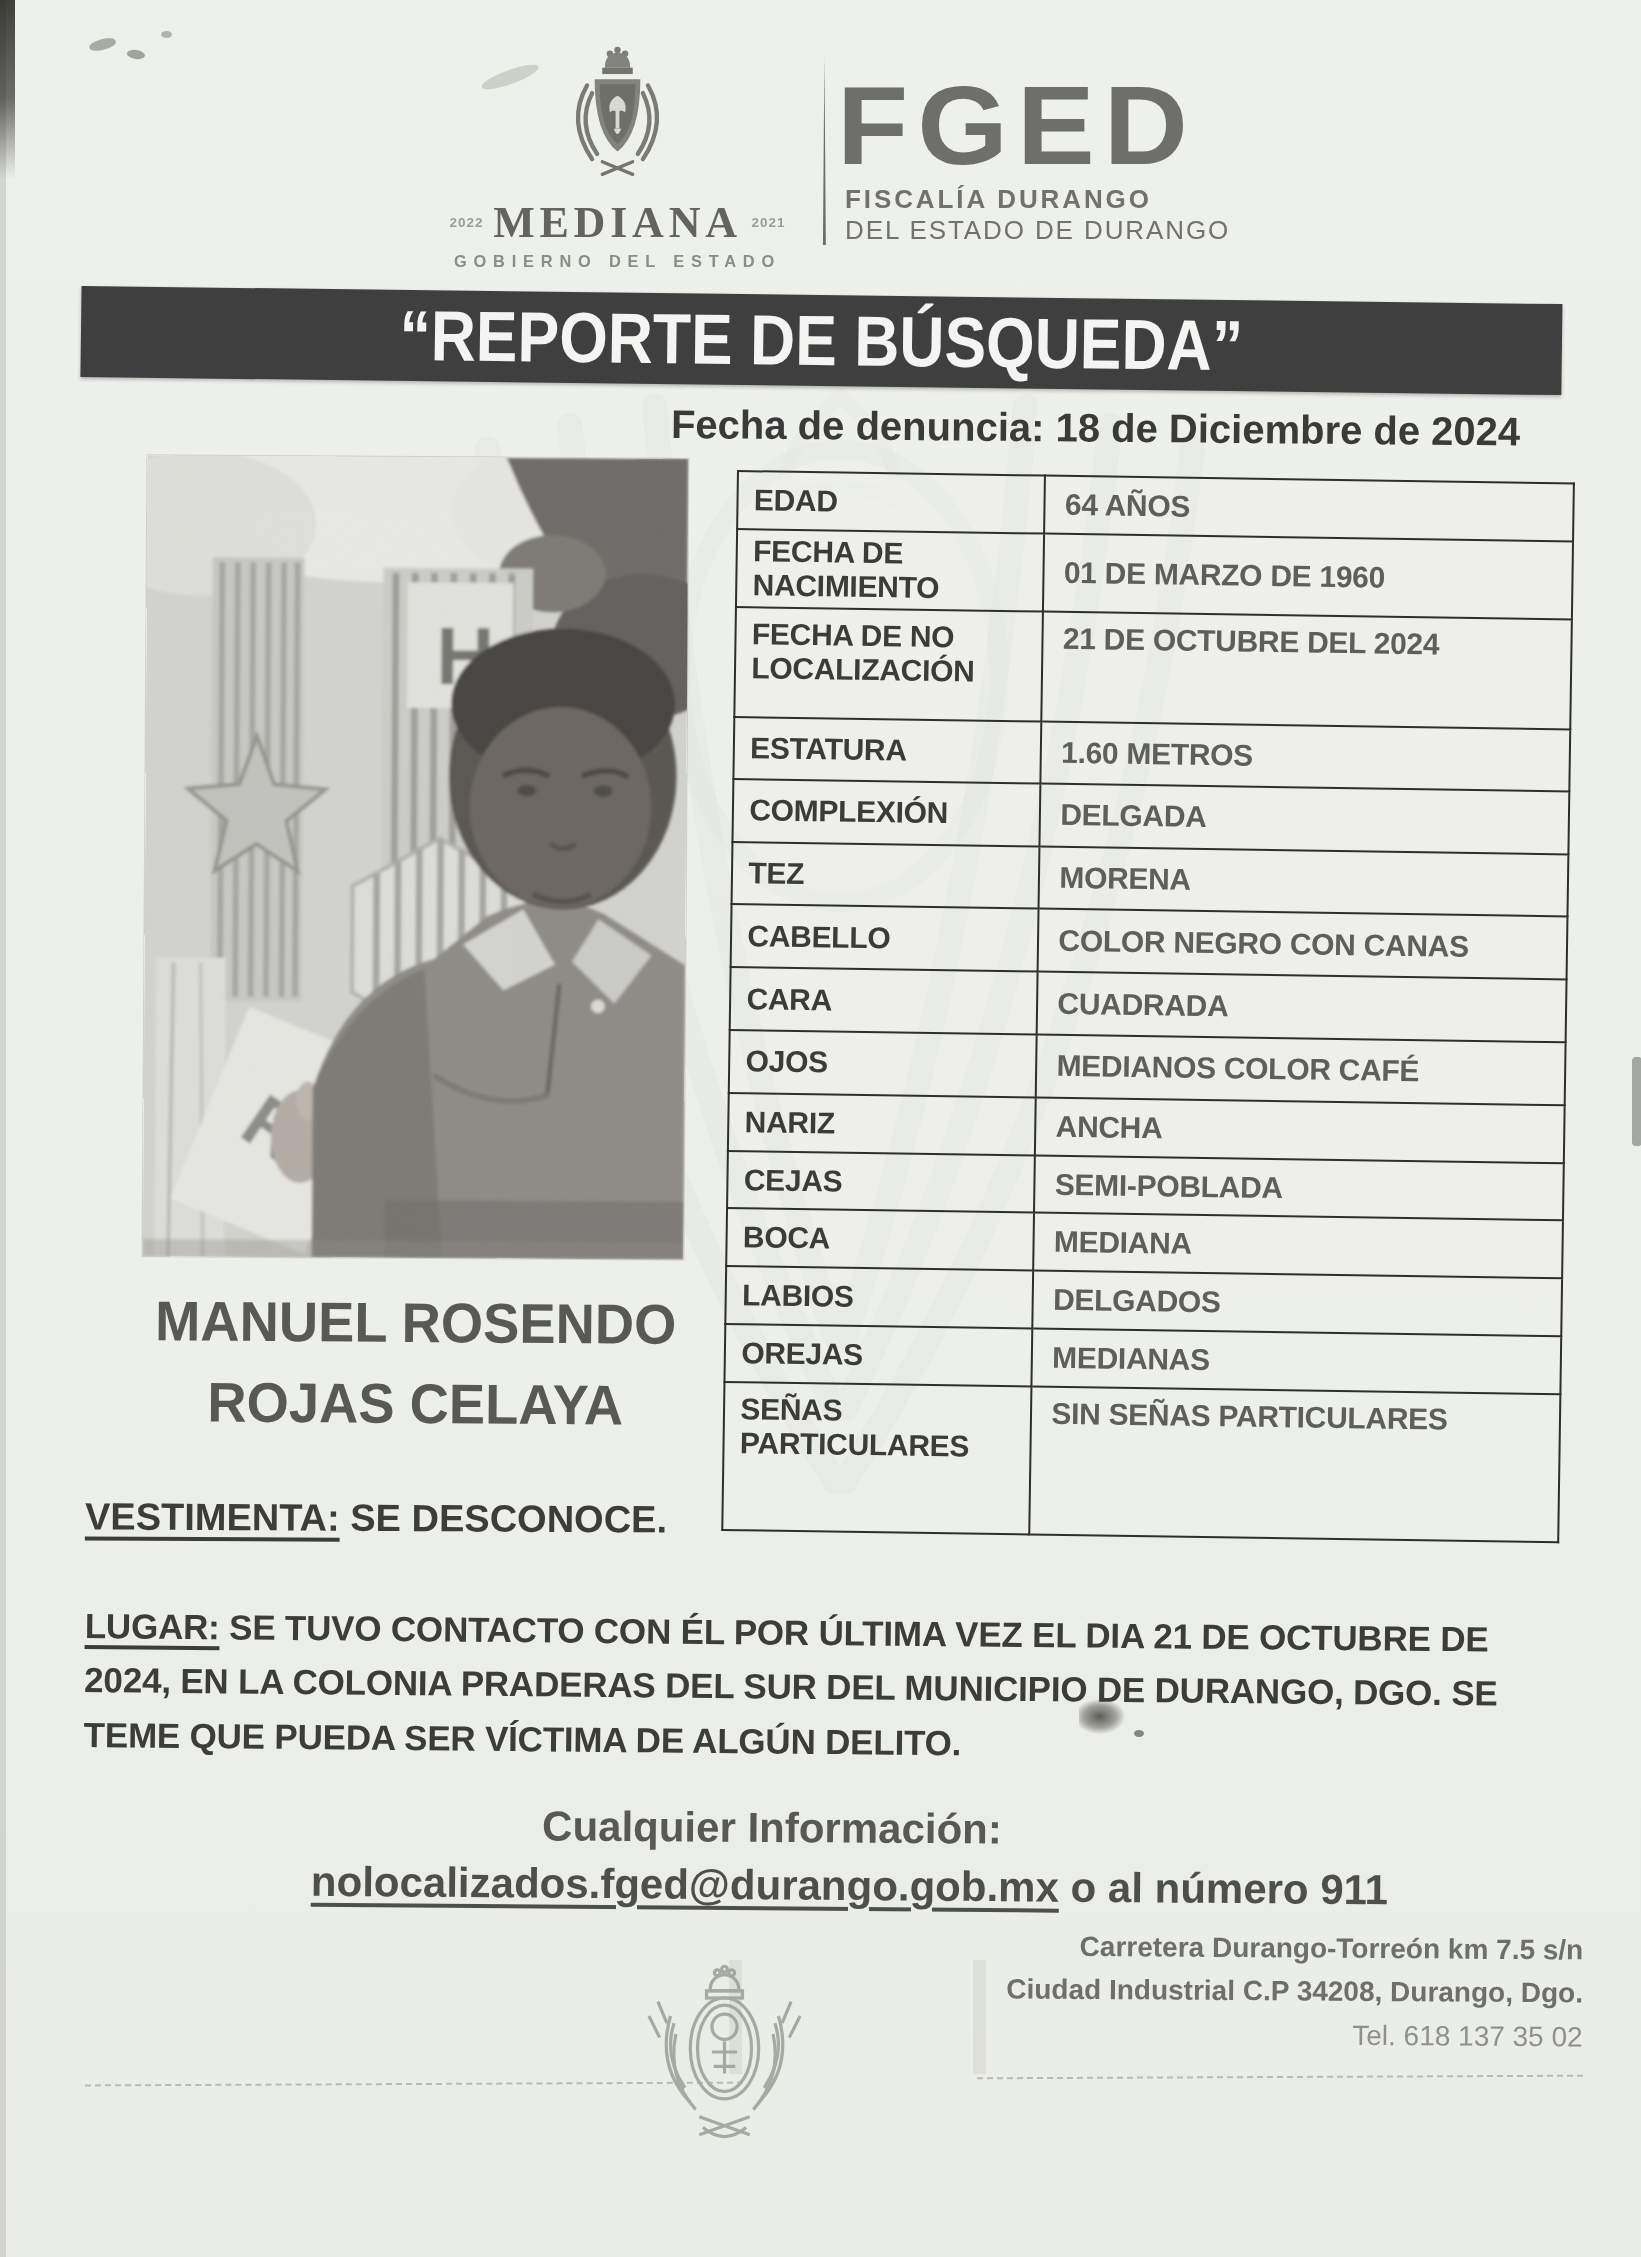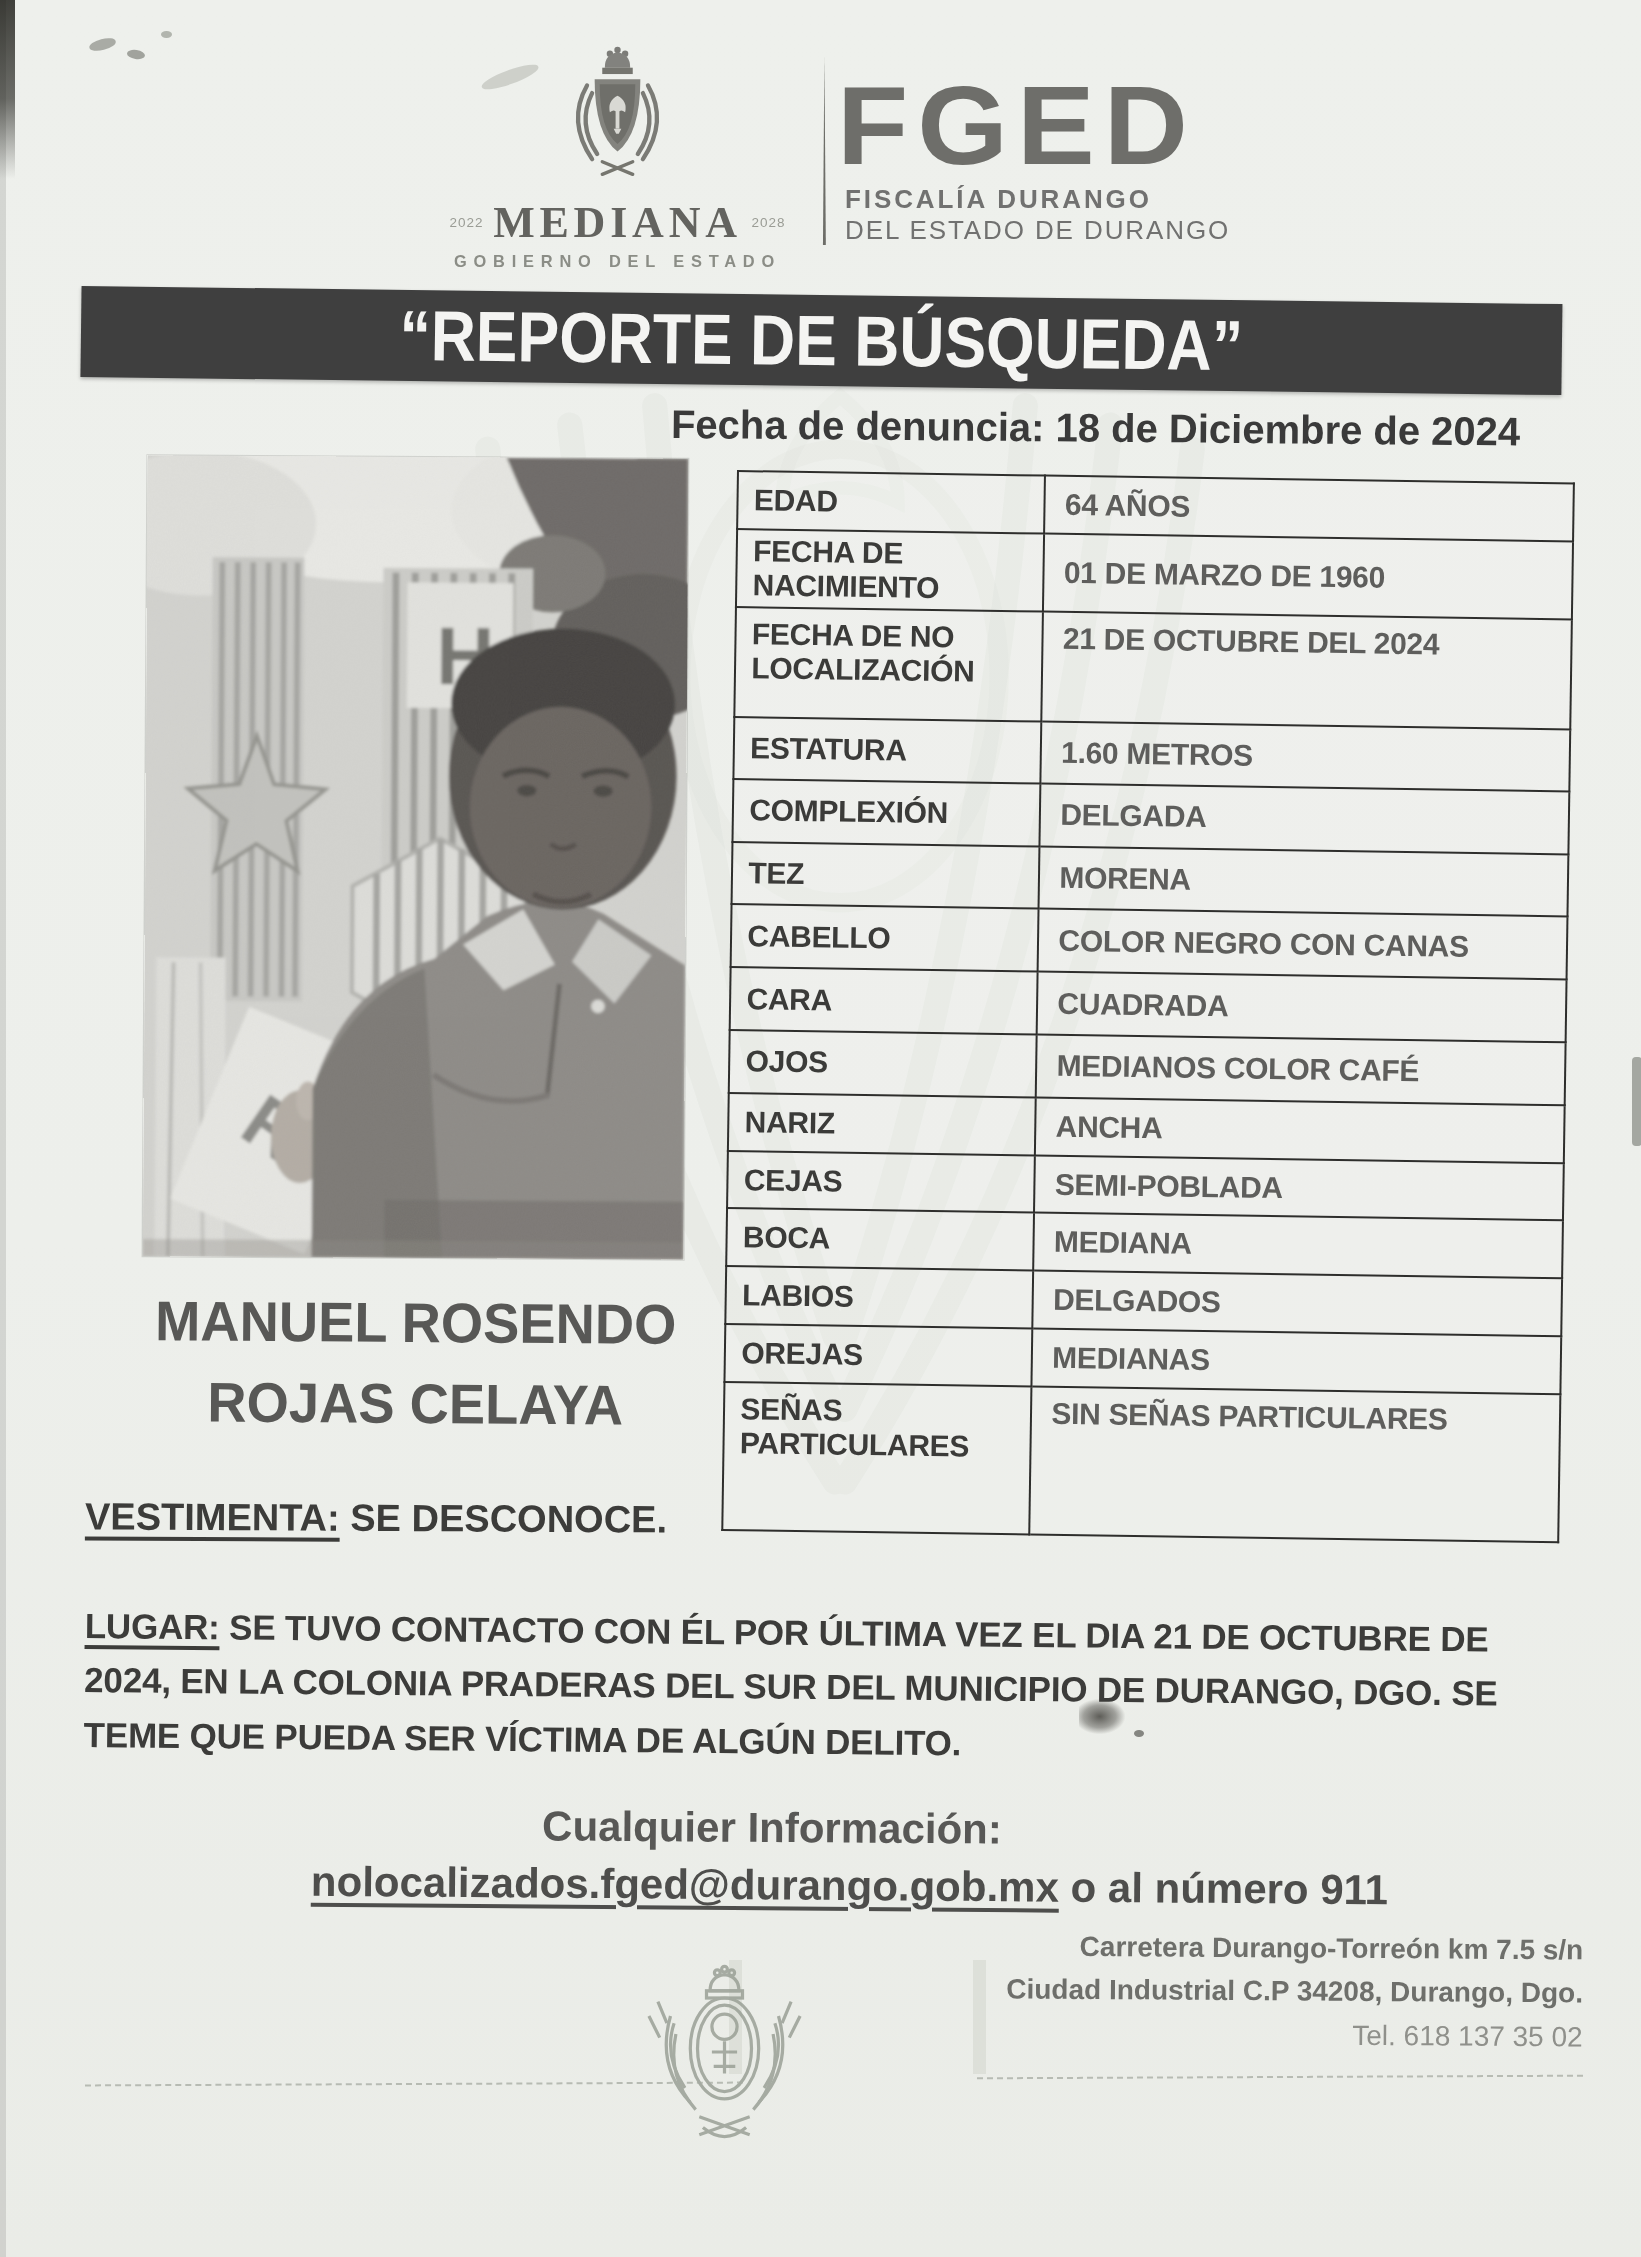--- a/index.html
+++ b/index.html
@@ -25,21 +25,21 @@
   .edge-mark{left:1632px;top:1057px;width:9.7px;height:89px;background:#7d807a;opacity:.65;border-radius:3.9px;}
 
   
   .watermark{left:396px;top:357px;width:888px;height:1188px;opacity:.5;}
 
   
   .durango-logo{left:439px;top:42px;width:357px;text-align:center;}
   .durango-crest{width:127px;height:153px;margin:0 auto;display:block;}
   .durango-word{margin-top:1.9px;font-family:"Liberation Serif",serif;font-weight:bold;
     font-size:44px;letter-spacing:4.8px;color:#63635f;display:flex;align-items:center;justify-content:center;gap:9.7px;}
-  .durango-year{font-size:13.5px;letter-spacing:1px;color:#9a9c95;font-family:"Liberation Sans",sans-serif;font-weight:normal;}
+  .durango-year{font-size:13.5px;letter-spacing:1px;color:#9a9c95;font-family:"Liberation Sans",sans-serif;font-weight:bold;}
   .durango-sub{margin-top:3.9px;font-size:16.4px;letter-spacing:6.8px;color:#8b8d86;font-weight:bold;}
   .logo-divider{left:822px;top:56px;width:4.8px;height:189px;}
   .fged-logo{left:845px;top:70px;width:396px;text-align:left;color:#6c6c68;}
   .fged-acronym{font-size:112px;font-weight:bold;letter-spacing:8.7px;line-height:1.0;
     transform:scaleX(1.04);transform-origin:center;color:#6e6e6a;}
   .fged-sub1{margin-top:1.9px;font-size:26px;letter-spacing:2.9px;font-weight:bold;color:#717170;}
   .fged-sub2{font-size:26px;letter-spacing:1.9px;font-weight:normal;color:#717170;}
 
   
   .banner{left:81px;top:286px;width:1481px;height:91px;background:var(--banner-bg,#3f3f3f);
@@ -149,21 +149,21 @@
         <path d="M70,40 Q82,64 66,88"></path>
       </g>
       <g stroke="#76766f" stroke-width="2.6" stroke-linecap="round">
         <path d="M38,104 L62,94"></path>
           <path d="M38,94 L62,104"></path>
       </g>
     </svg>
     <div class="durango-word">
       <span class="durango-year">2022</span>
       <span>MEDIANA</span>
-      <span class="durango-year">2028</span>
+      <span class="durango-year">2021</span>
     </div>
     <div class="durango-sub">GOBIERNO DEL ESTADO</div>
   </div>
 
   <svg class="abs logo-divider" viewBox="0 0 5 196" preserveAspectRatio="none">
     <polygon points="2.5,0 4,196 1,196" fill="#6d6d68"></polygon>
   </svg>
 
   <div class="abs fged-logo">
     <div class="fged-acronym">FGED</div>

